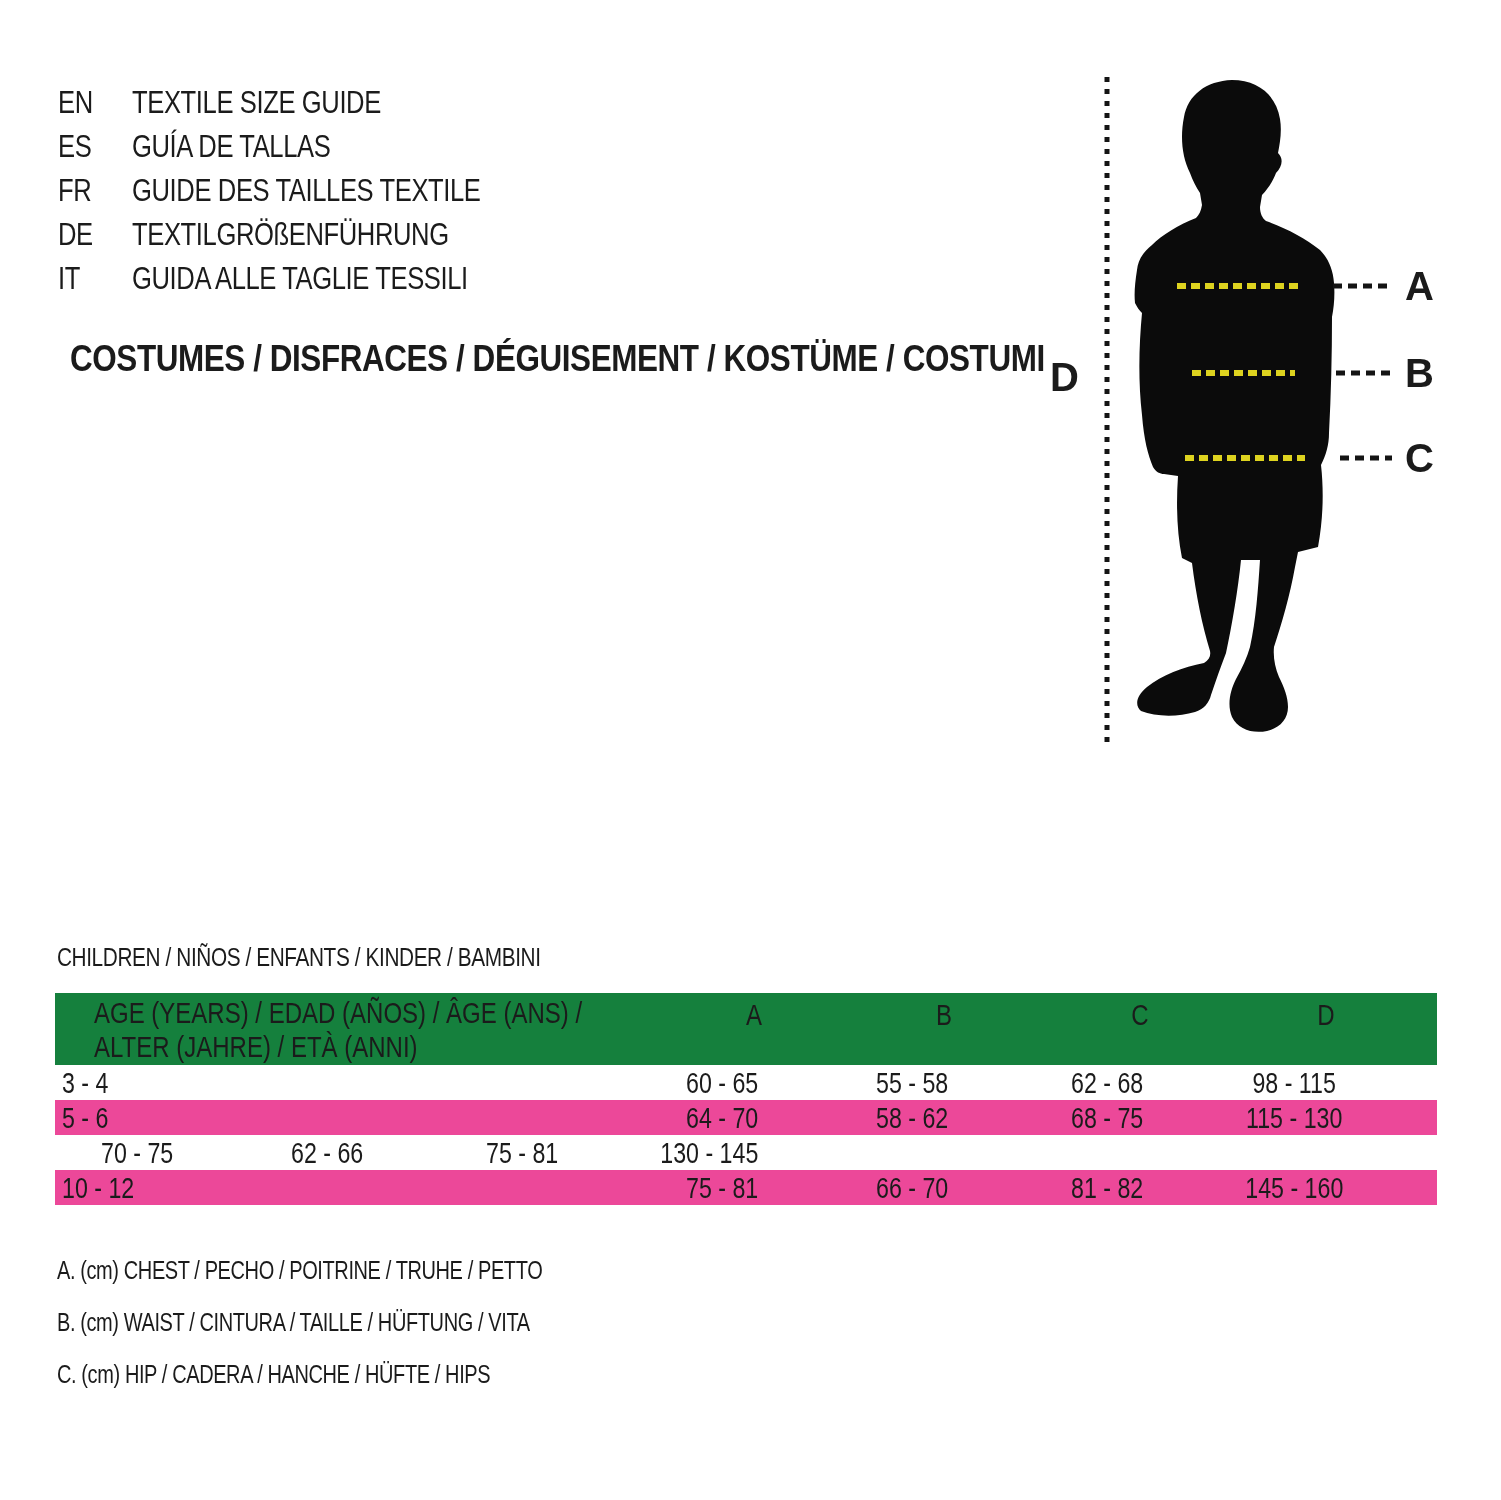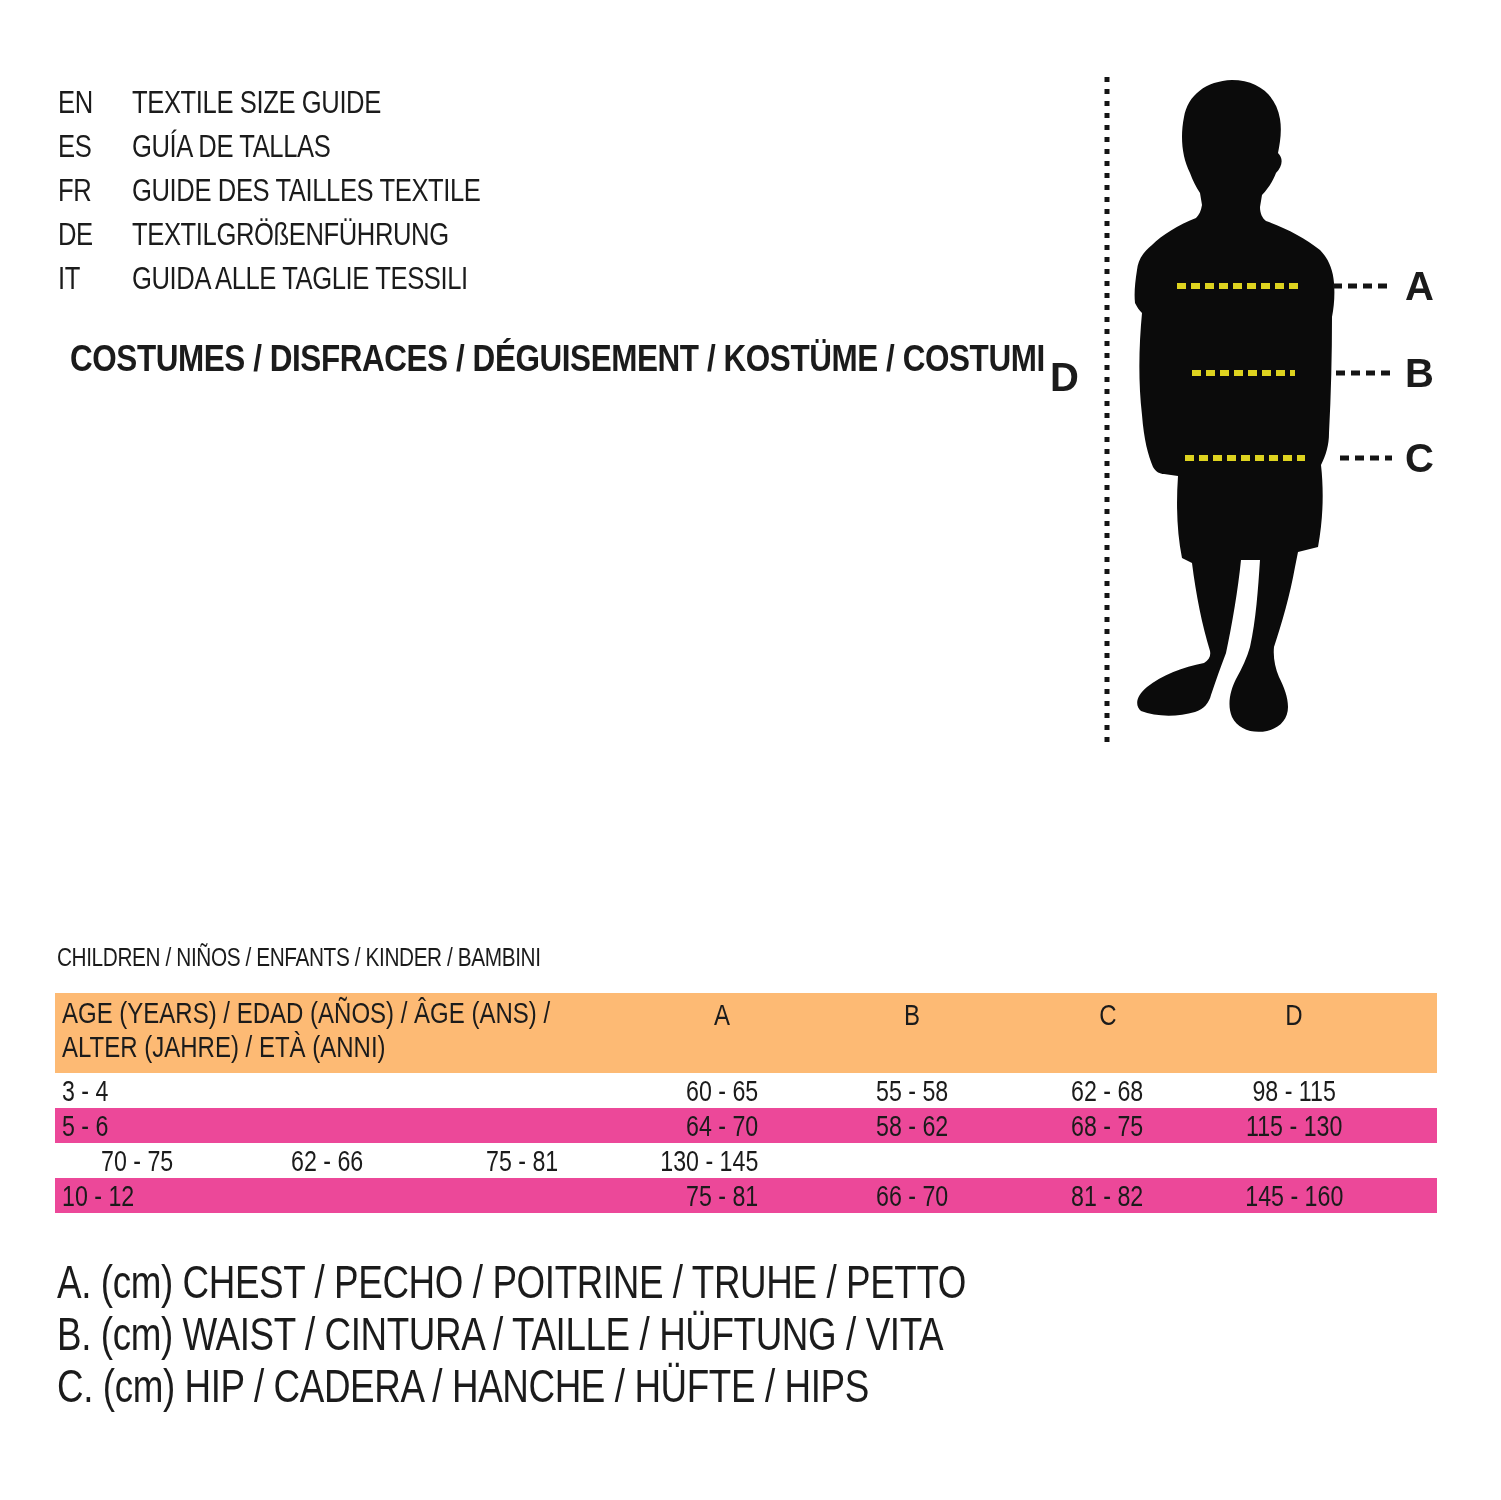--- a/index.html
+++ b/index.html
@@ -27,34 +27,34 @@
     position: absolute; left: 58px; top: 338px;
     font-size: 37px; font-weight: bold; letter-spacing: -0.5px; margin-left: 12px;
   }
 
   
   .section-title { position: absolute; left: 57px; top: 942px; font-size: 26px; letter-spacing: -0.5px; }
 
   
   .size-table { position: absolute; left: 55px; top: 993px; width: 1382px; font-size: 29px; }
   .tr { display: flex; align-items: flex-end; }
-  .tr.header { background: #fdba74; height: 80px; align-items: flex-start; font-size: 30px; }
+  .tr.header { background: #15803d; height: 72px; align-items: flex-start; font-size: 30px; padding-left: 32px; }
   .tr.body { height: 35px; }
   .tr.stripe { background: #ec4899; }
   .col-age { width: 585px; flex: 0 0 585px; padding-left: 7px; box-sizing: border-box; text-align: left; }
   .col-a { width: 165px; flex: 0 0 165px; text-align: center; }
   .col-b { width: 215px; flex: 0 0 215px; text-align: center; }
   .col-c { width: 175px; flex: 0 0 175px; text-align: center; }
   .col-d { width: 242px; flex: 0 0 242px; text-align: center; padding-right: 44px; box-sizing: border-box; }
   .tr.header .col-age { padding-top: 3px; line-height: 34px; }
   .tr.header .col-a, .tr.header .col-b, .tr.header .col-c, .tr.header .col-d { padding-top: 5px; }
 
   
   .legend-block { position: absolute; left: 57px; top: 1256px; }
-  .legend-row { height: 52px; display: flex; align-items: center; font-size: 46px; letter-spacing: -0.5px; }
+  .legend-row { height: 52px; display: flex; align-items: flex-start; font-size: 25px; letter-spacing: -0.5px; }
 
   
   .figure-wrap { position: absolute; left: 1020px; top: 55px; width: 470px; height: 715px; }
   .fig-label { font-family: "Liberation Sans", sans-serif; font-size: 40px; font-weight: bold; fill: #1b1b1b; }
 </style>
 </head>
 <body>
 
 <div id="canvas">
 

